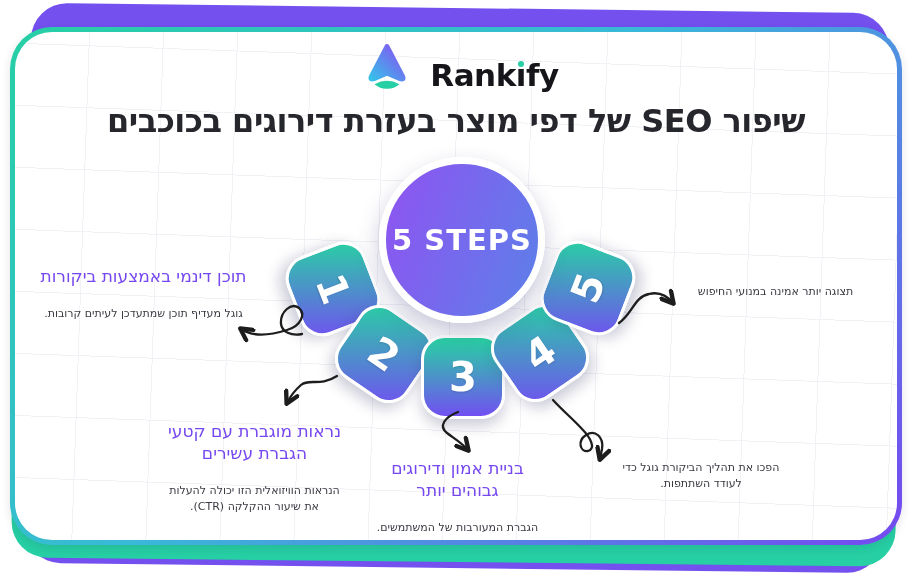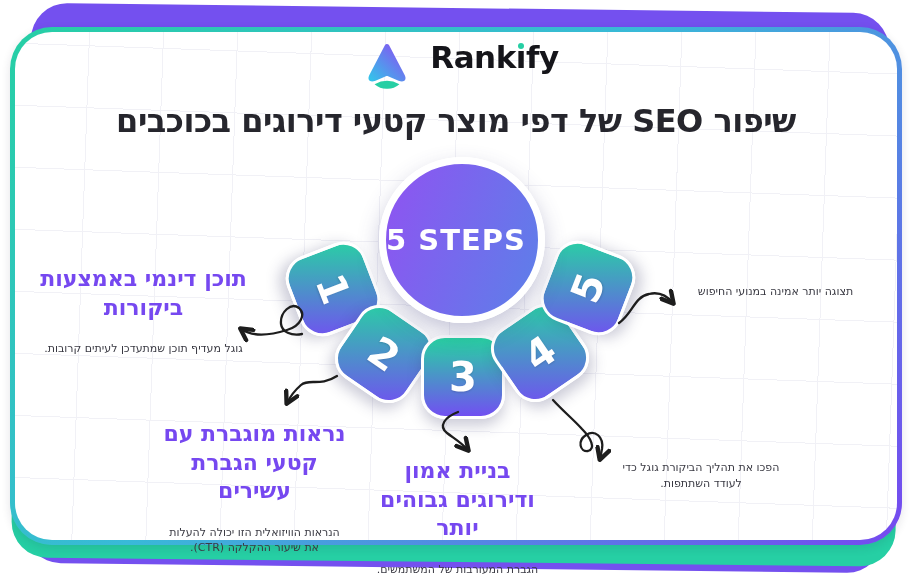--- a/index.html
+++ b/index.html
@@ -20,54 +20,54 @@
 
   .card-border{position:absolute;left:10px;top:27px;width:892px;height:518px;
     border-radius:42px;background:linear-gradient(135deg,var(--teal) 0%,#39b9d8 45%,var(--accent-purple) 100%);
     z-index:2;box-shadow:0 3px 10px rgba(30,30,60,.12)}
   .card{position:absolute;inset:5px;border-radius:37px;background-color:#fff;overflow:hidden;
     background-image:
       repeating-linear-gradient(92deg,#f1f1f6 0 1px,transparent 1px 74px),
       repeating-linear-gradient(2deg,#f1f1f6 0 1px,transparent 1px 62px)}
 
   .logo{position:absolute;left:12px;right:0;top:42px;display:flex;justify-content:center;
-    align-items:flex-start;gap:21px;z-index:3}
+    align-items:flex-end;gap:21px;z-index:3}
   .logo-text{font-size:31px;font-weight:bold;color:#15151a;letter-spacing:-.5px;line-height:1}
   .rk-i{position:relative;display:inline-block}
   .rk-dot{position:absolute;left:50%;margin-left:-3.2px;top:.5px;width:6.5px;height:6.5px;
     border-radius:50%;background:var(--teal)}
 
   .title{position:absolute;left:0;right:0;top:102px;text-align:center;direction:rtl;
     font-size:32px;font-weight:bold;color:var(--title-dark);z-index:3;letter-spacing:-.5px}
 
   .center-circle{position:absolute;left:379px;top:157px;width:166px;height:166px;
     border:7px solid #fff;border-radius:50%;
     background:linear-gradient(110deg,var(--circle-purple) 5%,var(--circle-blue) 95%);
-    display:flex;align-items:center;
+    display:flex;align-items:center;justify-content:center;
     box-shadow:0 10px 22px rgba(70,70,130,.30);z-index:4}
   .center-label{color:#fff;font-size:29px;font-weight:bold;letter-spacing:1px}
 
   .petal{position:absolute;width:84px;height:84px;border:3px solid #fff;border-radius:24px;
     display:flex;align-items:center;justify-content:center;
     box-shadow:0 7px 14px rgba(50,50,100,.25);z-index:3}
   .petal span{color:#fff;font-size:40px;font-weight:bold;line-height:1;
     text-shadow:0 1px 2px rgba(0,0,0,.15)}
   .p1{left:291px;top:247px;transform:rotate(69deg);
     background:linear-gradient(111deg,var(--petal-teal),var(--petal-purple))}
   .p2{left:342px;top:312px;transform:rotate(34.5deg);
     background:linear-gradient(145.5deg,var(--petal-teal),var(--petal-purple))}
   .p3{left:421px;top:335px;
     background:linear-gradient(180deg,var(--petal-teal),var(--petal-purple))}
   .p4{left:498px;top:311px;transform:rotate(-34.5deg);
     background:linear-gradient(214.5deg,var(--petal-teal),var(--petal-purple))}
   .p5{left:546px;top:246px;transform:rotate(-69deg);
     background:linear-gradient(249deg,var(--petal-teal),var(--petal-purple))}
 
   .tblock{position:absolute;direction:rtl;text-align:center;z-index:3}
-  .tb-h{color:var(--accent-purple);font-weight:bold;font-size:22px;line-height:1.3}
+  .tb-h{color:var(--accent-purple);font-weight:normal;font-size:17px;line-height:1.3}
   .tb-b{color:var(--body-text);font-size:11px;line-height:1.42;margin-top:19px}
   .tb-left{left:36px;top:265px;width:215px}
   .tb-bleft{left:162px;top:420px;width:185px}
   .tb-bcenter{left:375px;top:457px;width:165px}
   .tb-bright{left:615px;top:441px;width:172px}
   .tb-right{left:683px;top:265px;width:185px}
 
   .arrows{position:absolute;inset:0;z-index:5;pointer-events:none}
   .arrows path.arrow{fill:none;stroke:var(--arrow);stroke-width:2.3;
     stroke-linecap:round;stroke-linejoin:round}
@@ -92,21 +92,21 @@
           <stop offset="0" stop-color="#35c1ea"></stop>
           <stop offset="1" stop-color="#8b4df2"></stop>
         </linearGradient>
       </defs>
       <path d="M23,4 L39.5,35.5 Q41,39.5 36,37.5 L24.5,32.6 Q23,32 21.5,32.6 L10,37.5 Q5,39.5 6.5,35.5 Z" fill="url(#lg1)" stroke="url(#lg1)" stroke-width="5" stroke-linejoin="round"></path>
       <path d="M10,43.5 Q23,36.5 36,43.5 Q30,48.6 23,48.3 Q16,48.6 10,43.5 Z" fill="#26cfa4"></path>
     </svg>
     <div class="logo-text"><span>Rank</span><span class="rk-i"><span>ı</span><i class="rk-dot"></i></span><span>fy</span></div>
   </div>
 
-  <div class="title">שיפור SEO של דפי מוצר קטעי דירוגים בכוכבים</div>
+  <div class="title">שיפור SEO של דפי מוצר בעזרת דירוגים בכוכבים</div>
 
   <div class="center-circle">
     <div class="center-label">5 STEPS</div>
   </div>
 
   <div class="petal p1">
       <span>1</span>
     </div>
   <div class="petal p2">
       <span>2</span>

